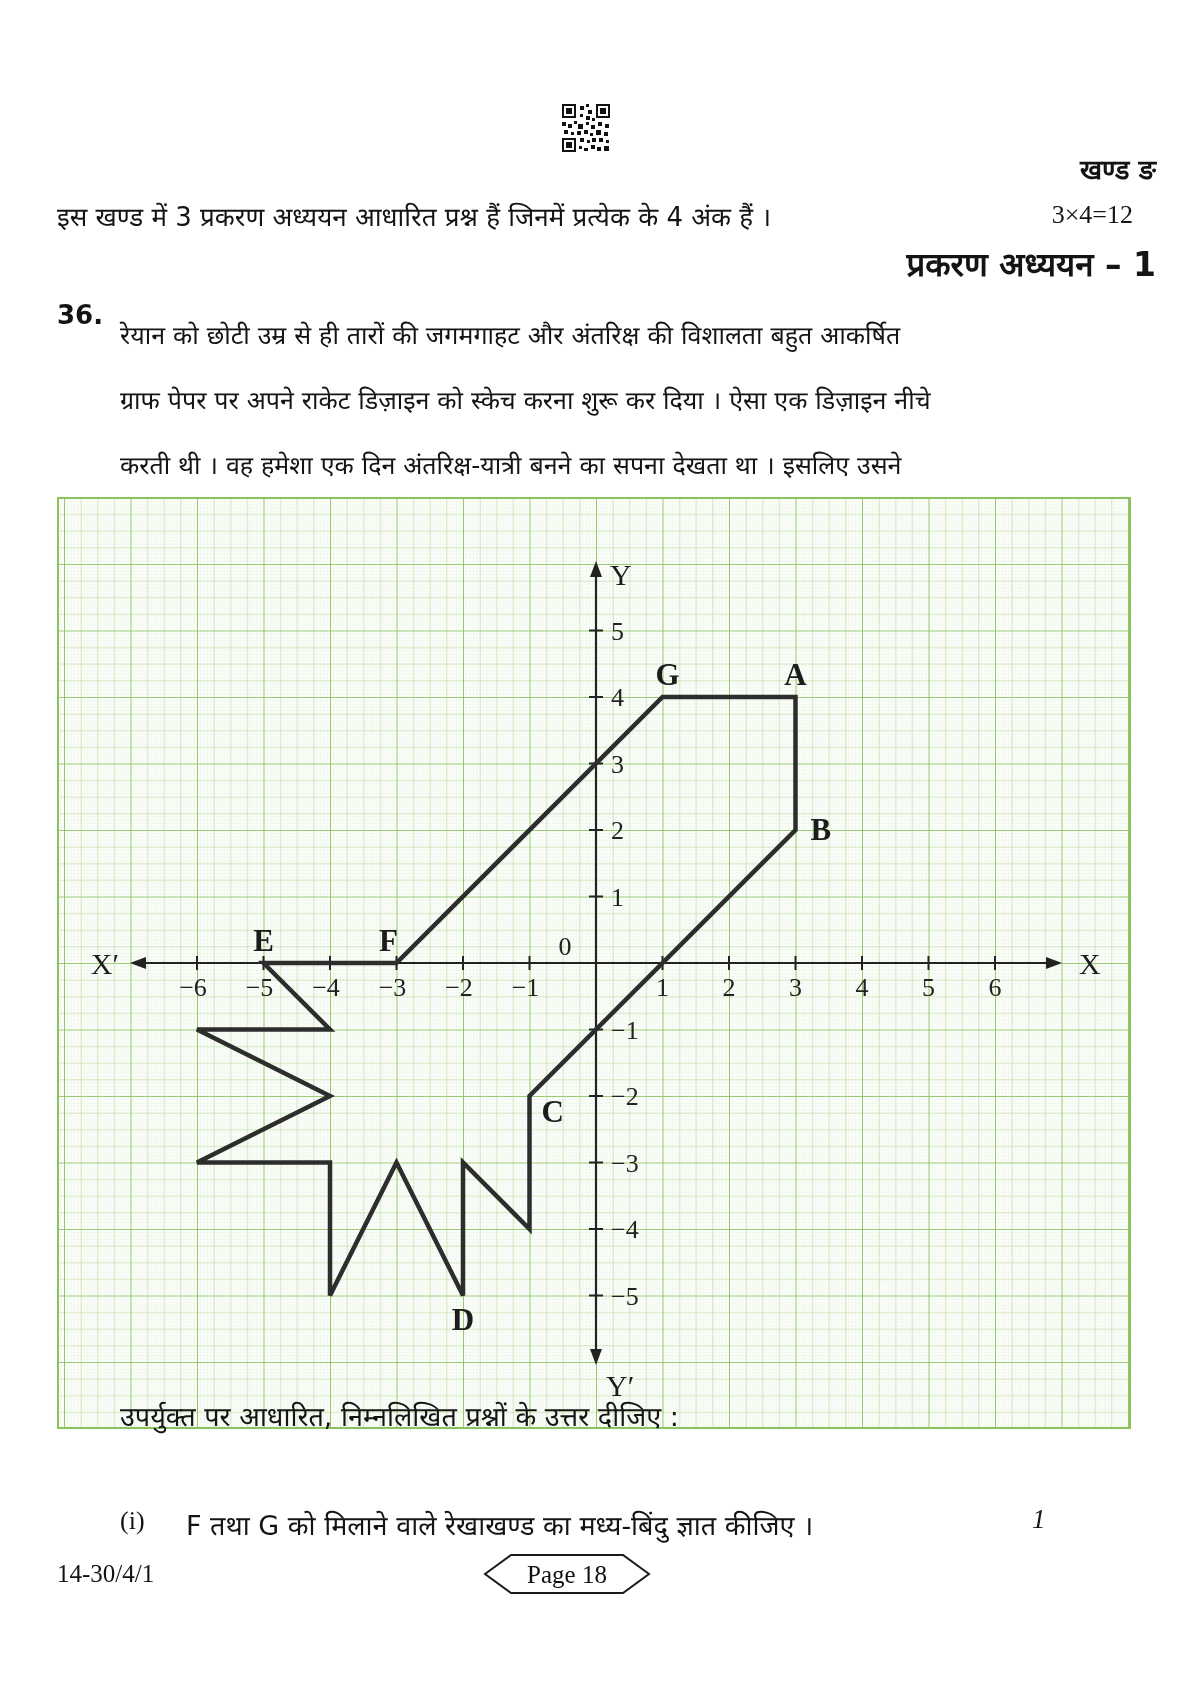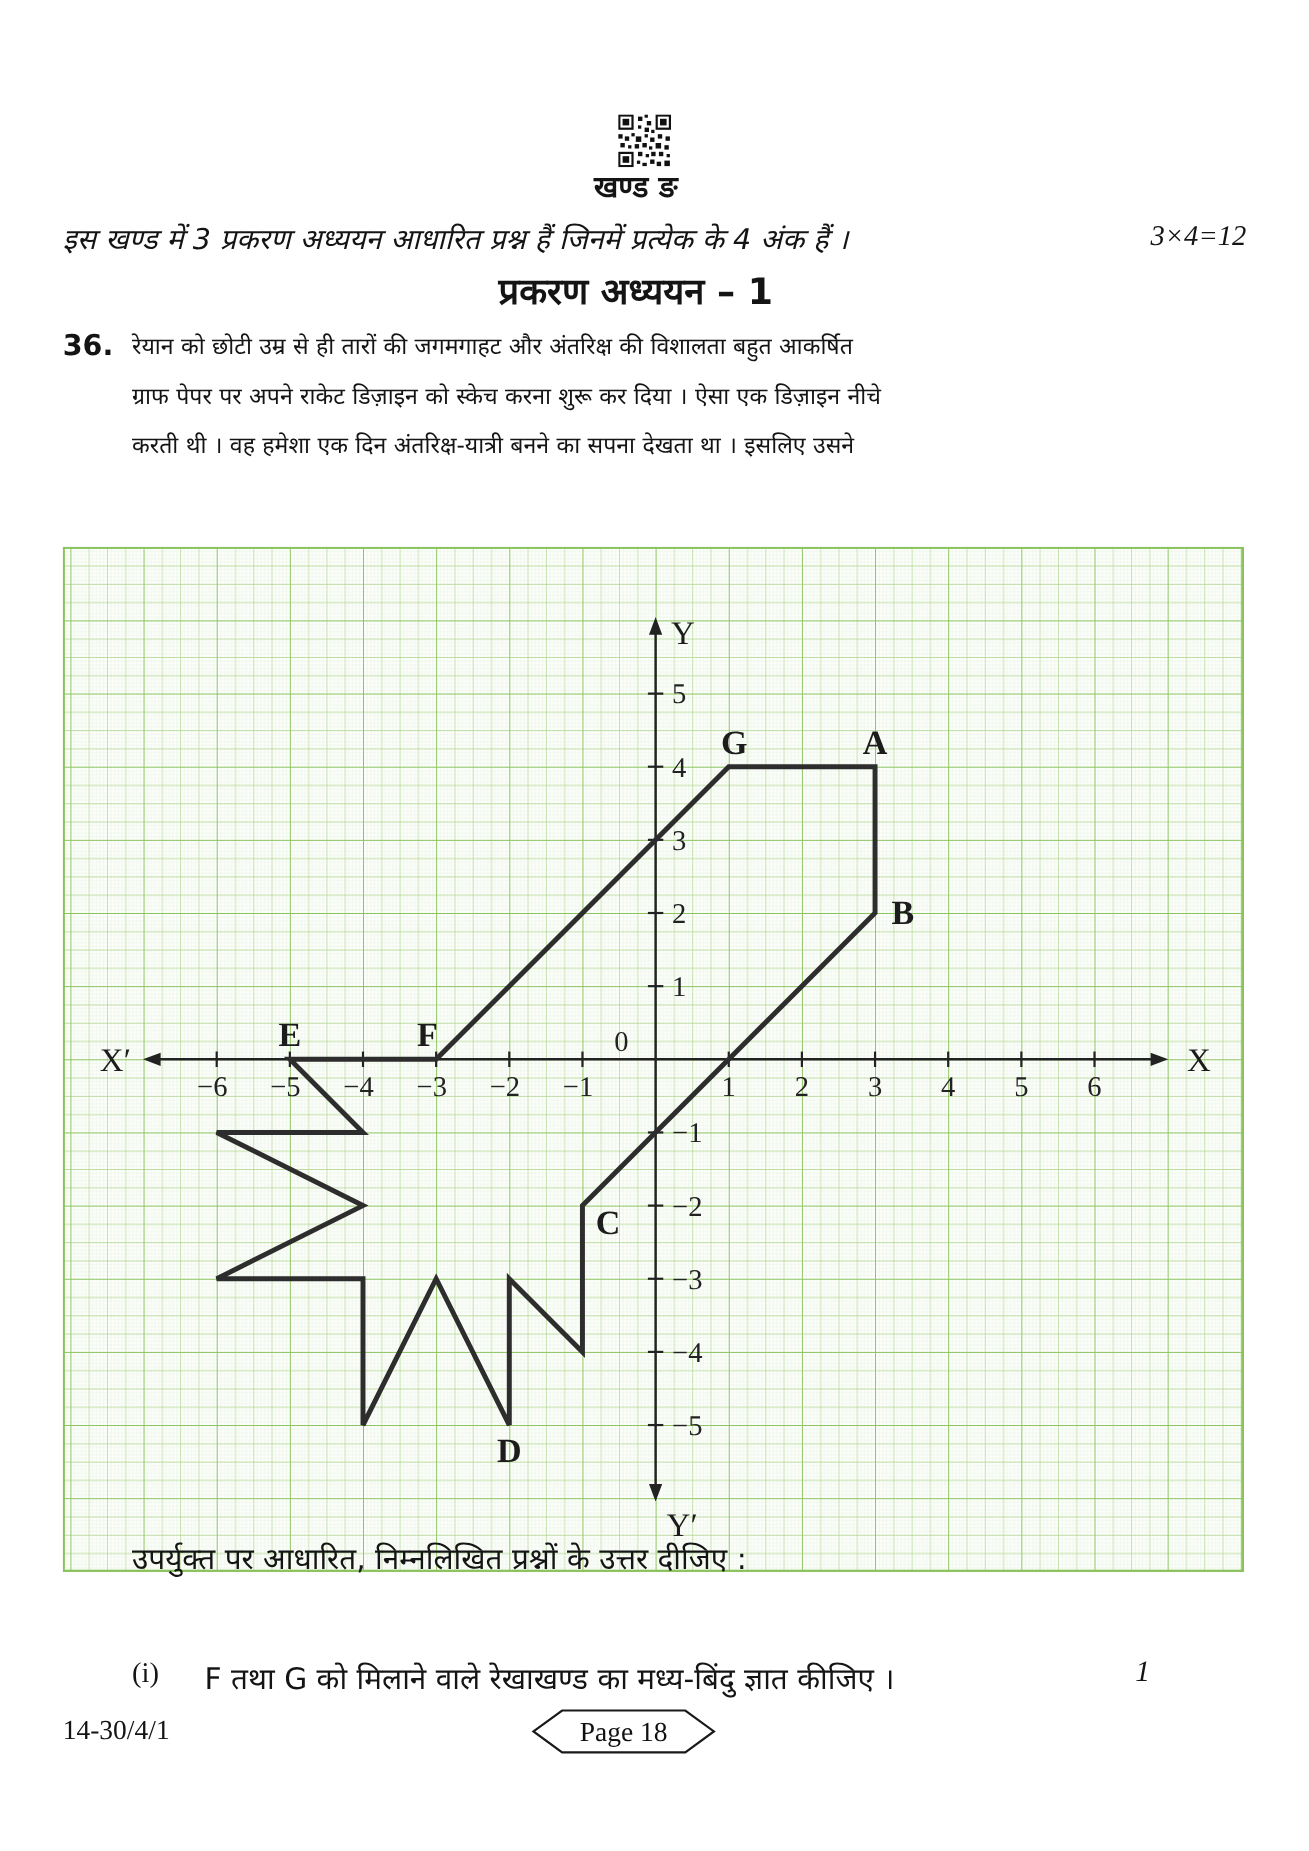--- a/index.html
+++ b/index.html
@@ -3,24 +3,24 @@
 <meta charset="utf-8">
 <style>
   html,body{margin:0;padding:0;}
   body{
     width:1190px;height:1683px;position:relative;background:#ffffff;
     font-family:"DejaVu Sans",sans-serif;color:#141414;overflow:hidden;
   }
   .abs{position:absolute;}
   .hindi{font-family:"DejaVu Sans",sans-serif;}
   .serif{font-family:"Liberation Serif","DejaVu Serif",serif;}
-  .center-band{left:0;width:1156px;text-align:center;}
+  .center-band{left:0;width:1156px;text-align:right;}
   .h-bold{font-weight:bold;font-size:27px;}
-  .note{font-style:italic;font-size:26px;}
-  .qlines div{height:45px;line-height:45px;font-size:21px;white-space:nowrap;}
+  .note{font-size:26px;}
+  .qlines div{height:45px;line-height:45px;font-size:25px;white-space:nowrap;margin-top:20px;}
   .tick{font:26px "Liberation Serif","DejaVu Serif",serif;fill:#222;}
   .plabel{font:bold 31px "Liberation Serif","DejaVu Serif",serif;fill:#1c1c1c;}
   .axl{font:30px "Liberation Serif","DejaVu Serif",serif;fill:#1c1c1c;}
 </style>
 </head>
 <body>
 
 <svg class="abs" style="left:562px;top:104px" width="48" height="48" viewBox="0 0 48 48">
   <rect width="48" height="48" fill="#fff"></rect>
   <g fill="#111">

